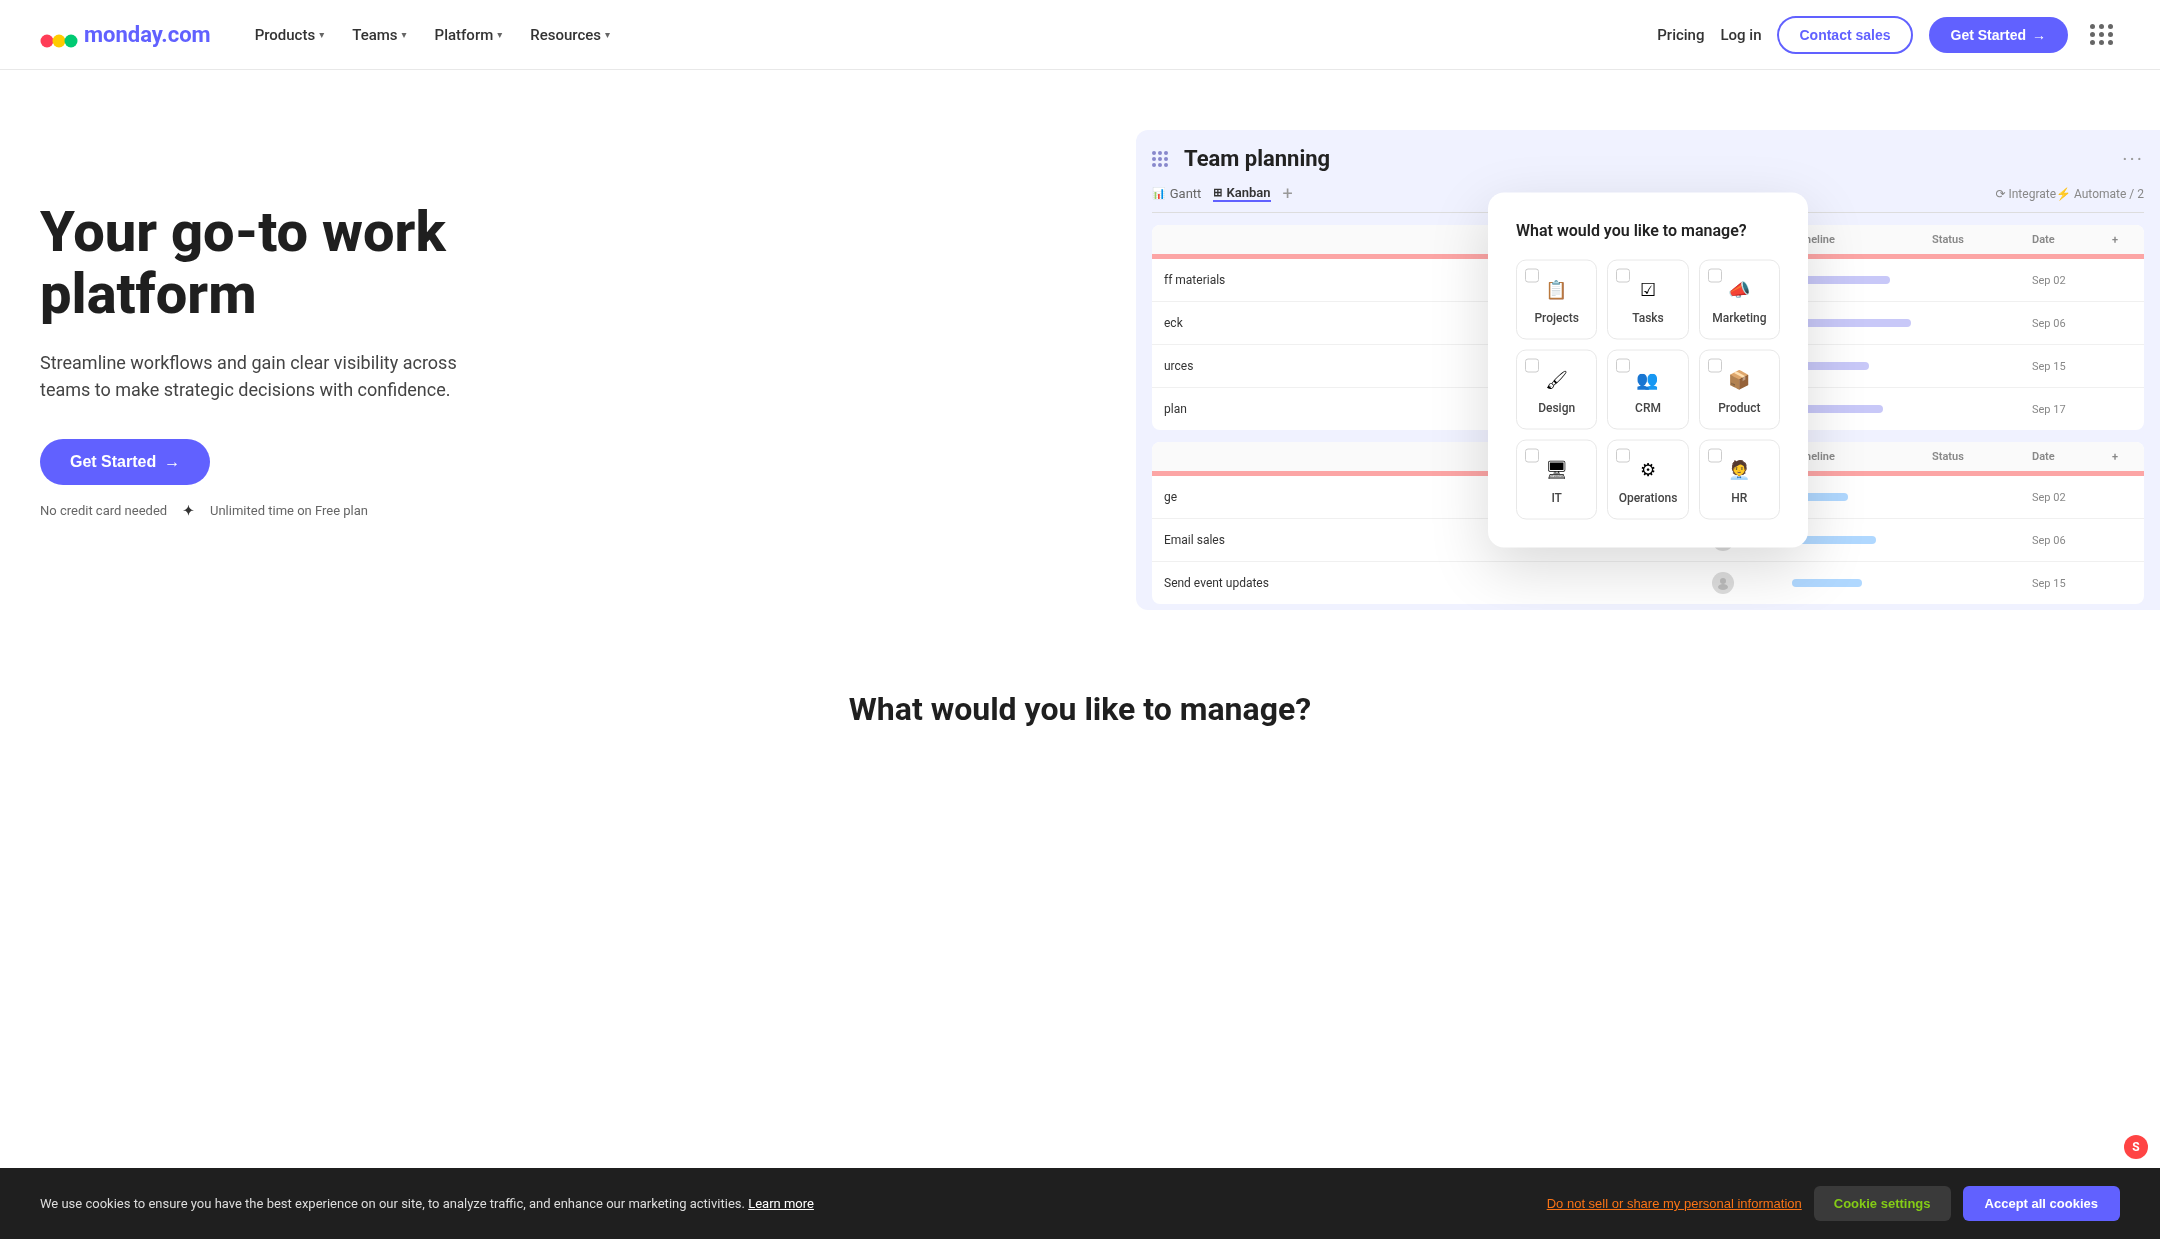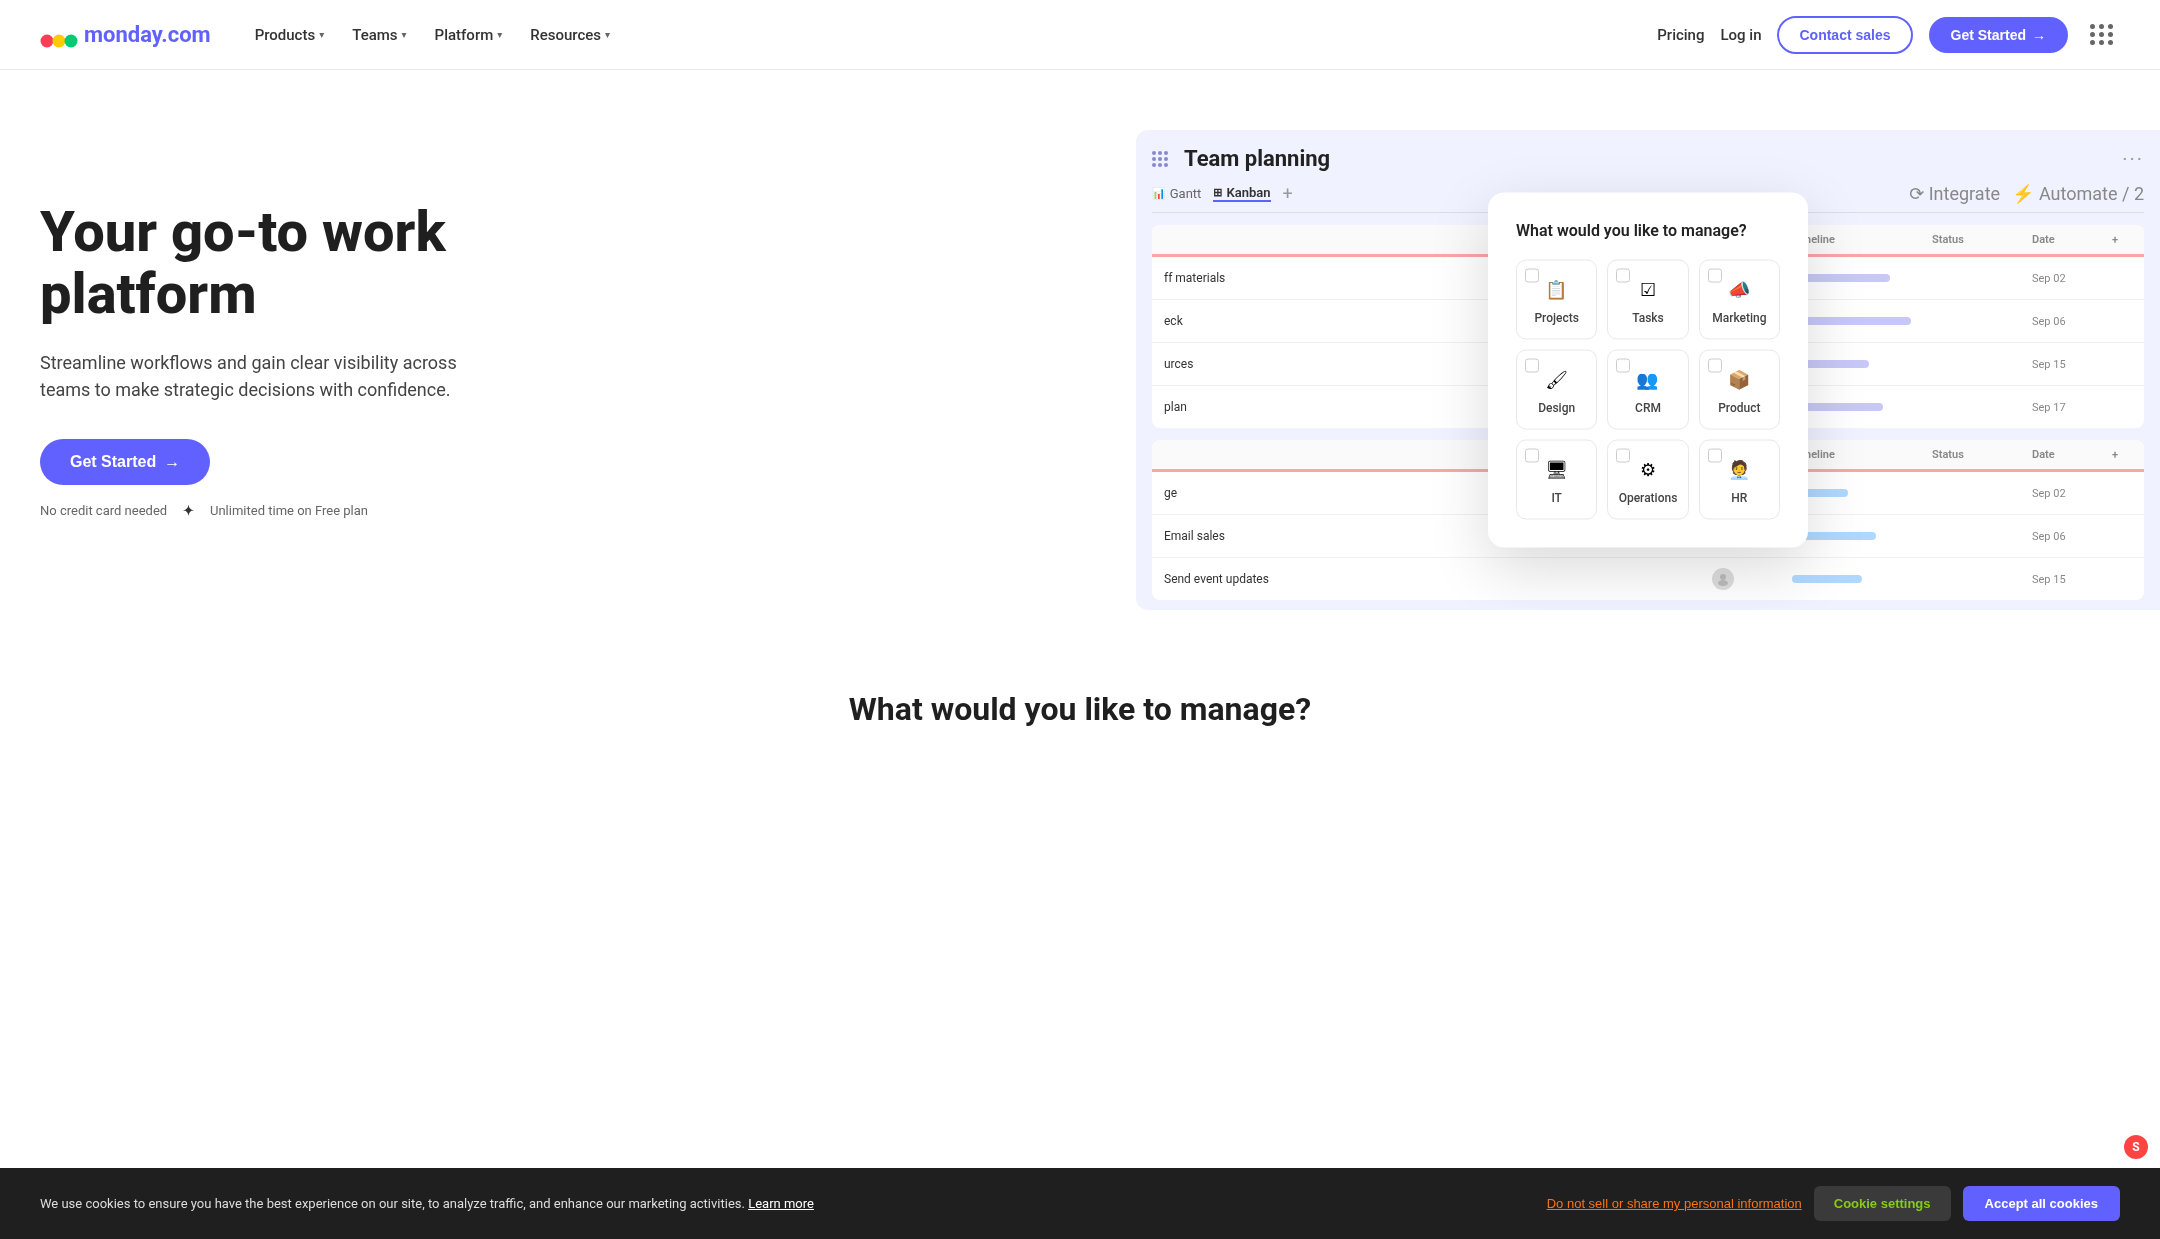--- a/index.html
+++ b/index.html
@@ -202,36 +202,35 @@
       display: flex;
       align-items: center;
       gap: 4px;
     }
     .board-tab.active { color: #333; font-weight: 600; border-bottom: 2px solid #6161ff; }
     .board-tab-add { font-size: 18px; color: #999; cursor: pointer; }
     .board-tab-right {
       margin-left: auto;
       display: flex;
       align-items: center;
-      gap: 12px;
-      font-size: 18px;
+      font-size: 12px;
       color: #888;
     }
     .board-table {
       background: #fff;
       border-radius: 8px;
       overflow: hidden;
       font-size: 12px;
     }
     .board-table-header {
       display: grid;
       grid-template-columns: 1fr 80px 140px 100px 80px 20px;
       padding: 8px 12px;
       background: #fafafa;
-      border-bottom: 3px solid #fca5a5;
+      border-bottom: 5px solid #fca5a5;
       color: #888;
       font-weight: 600;
       font-size: 11px;
     }
     .board-table-row {
       display: grid;
       grid-template-columns: 1fr 80px 140px 100px 80px 20px;
       padding: 10px 12px;
       border-bottom: 1px solid #f0f0f0;
       align-items: center;

